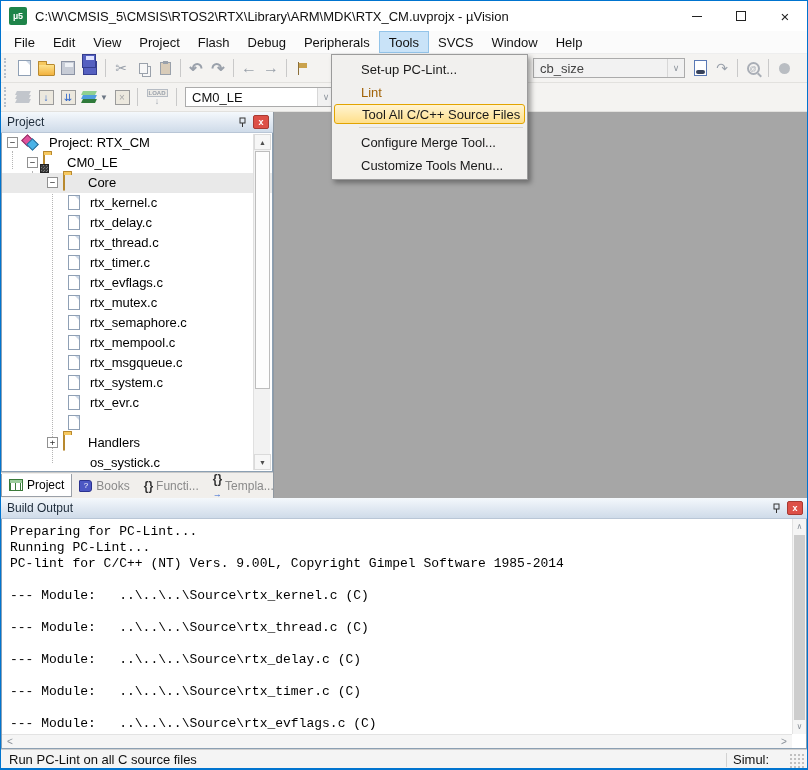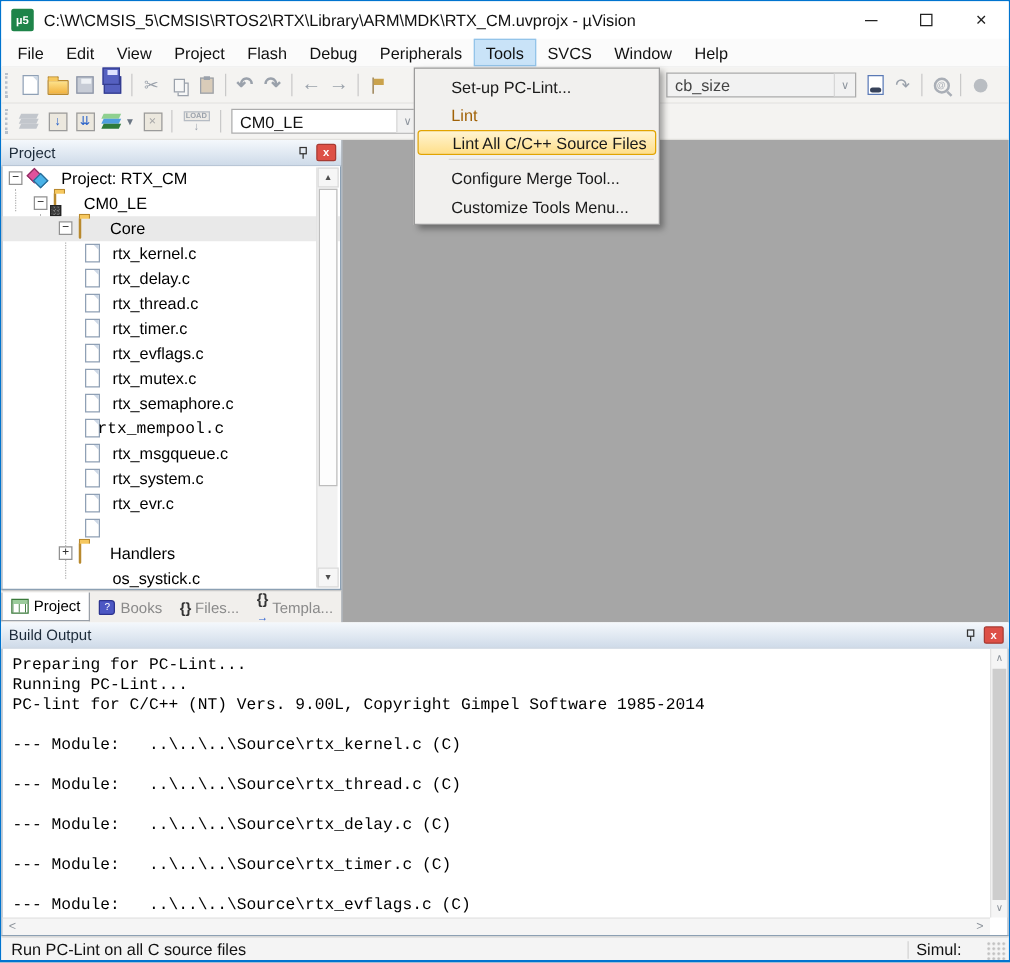--- a/index.html
+++ b/index.html
@@ -347,21 +347,21 @@
         <div class="trow">
             <span class="ficon" style="left:66px;"></span>
             <span class="tlabel" style="left:88px;">rtx_mutex.c</span>
           </div>
         <div class="trow">
             <span class="ficon" style="left:66px;"></span>
             <span class="tlabel" style="left:88px;">rtx_semaphore.c</span>
           </div>
         <div class="trow">
             <span class="ficon" style="left:66px;"></span>
-            <span class="tlabel" style="left:76px;font-family:Liberation Mono, monospace;">rtx_mempool.c</span>
+            <span class="tlabel" style="left:88px;">rtx_mempool.c</span>
           </div>
         <div class="trow">
             <span class="ficon" style="left:66px;"></span>
             <span class="tlabel" style="left:88px;">rtx_msgqueue.c</span>
           </div>
         <div class="trow">
             <span class="ficon" style="left:66px;"></span>
             <span class="tlabel" style="left:88px;">rtx_system.c</span>
           </div>
         <div class="trow">
@@ -389,21 +389,21 @@
           <span class="tabicon-grid"></span>
           <span>Project</span>
         </div>
         <div class="tab">
           <span class="tabicon-book">?</span>
           <span>Books</span>
         </div>
         <div class="tabsep"></div>
         <div class="tab">
           <span class="tabicon-brace">{}</span>
-          <span>Files...</span>
+          <span>Functi...</span>
         </div>
         <div class="tabsep"></div>
         <div class="tab">
           <span class="tabicon-brace"><span>{}</span><span class="arr">→</span></span>
           <span>Templa...</span>
         </div>
       </div>
     </div>
   </div>
 
@@ -447,19 +447,19 @@
   <div class="statusbar">
     <span class="status-left">Run PC-Lint on all C source files</span>
     <span class="status-sep"></span>
     <span class="status-right">Simul:</span>
     <span class="grip-corner"></span>
   </div>
 
   <div class="dropdown">
     <div class="dd-item">Set-up PC-Lint...</div>
     <div class="dd-item disabled">Lint</div>
-    <div class="dd-item hl">Lint All C/C++ Source Files</div>
+    <div class="dd-item hl">Tool All C/C++ Source Files</div>
     <div class="dd-sep"></div>
     <div class="dd-item">Configure Merge Tool...</div>
     <div class="dd-item">Customize Tools Menu...</div>
   </div>
 
 </div>
 
 </body></html>

